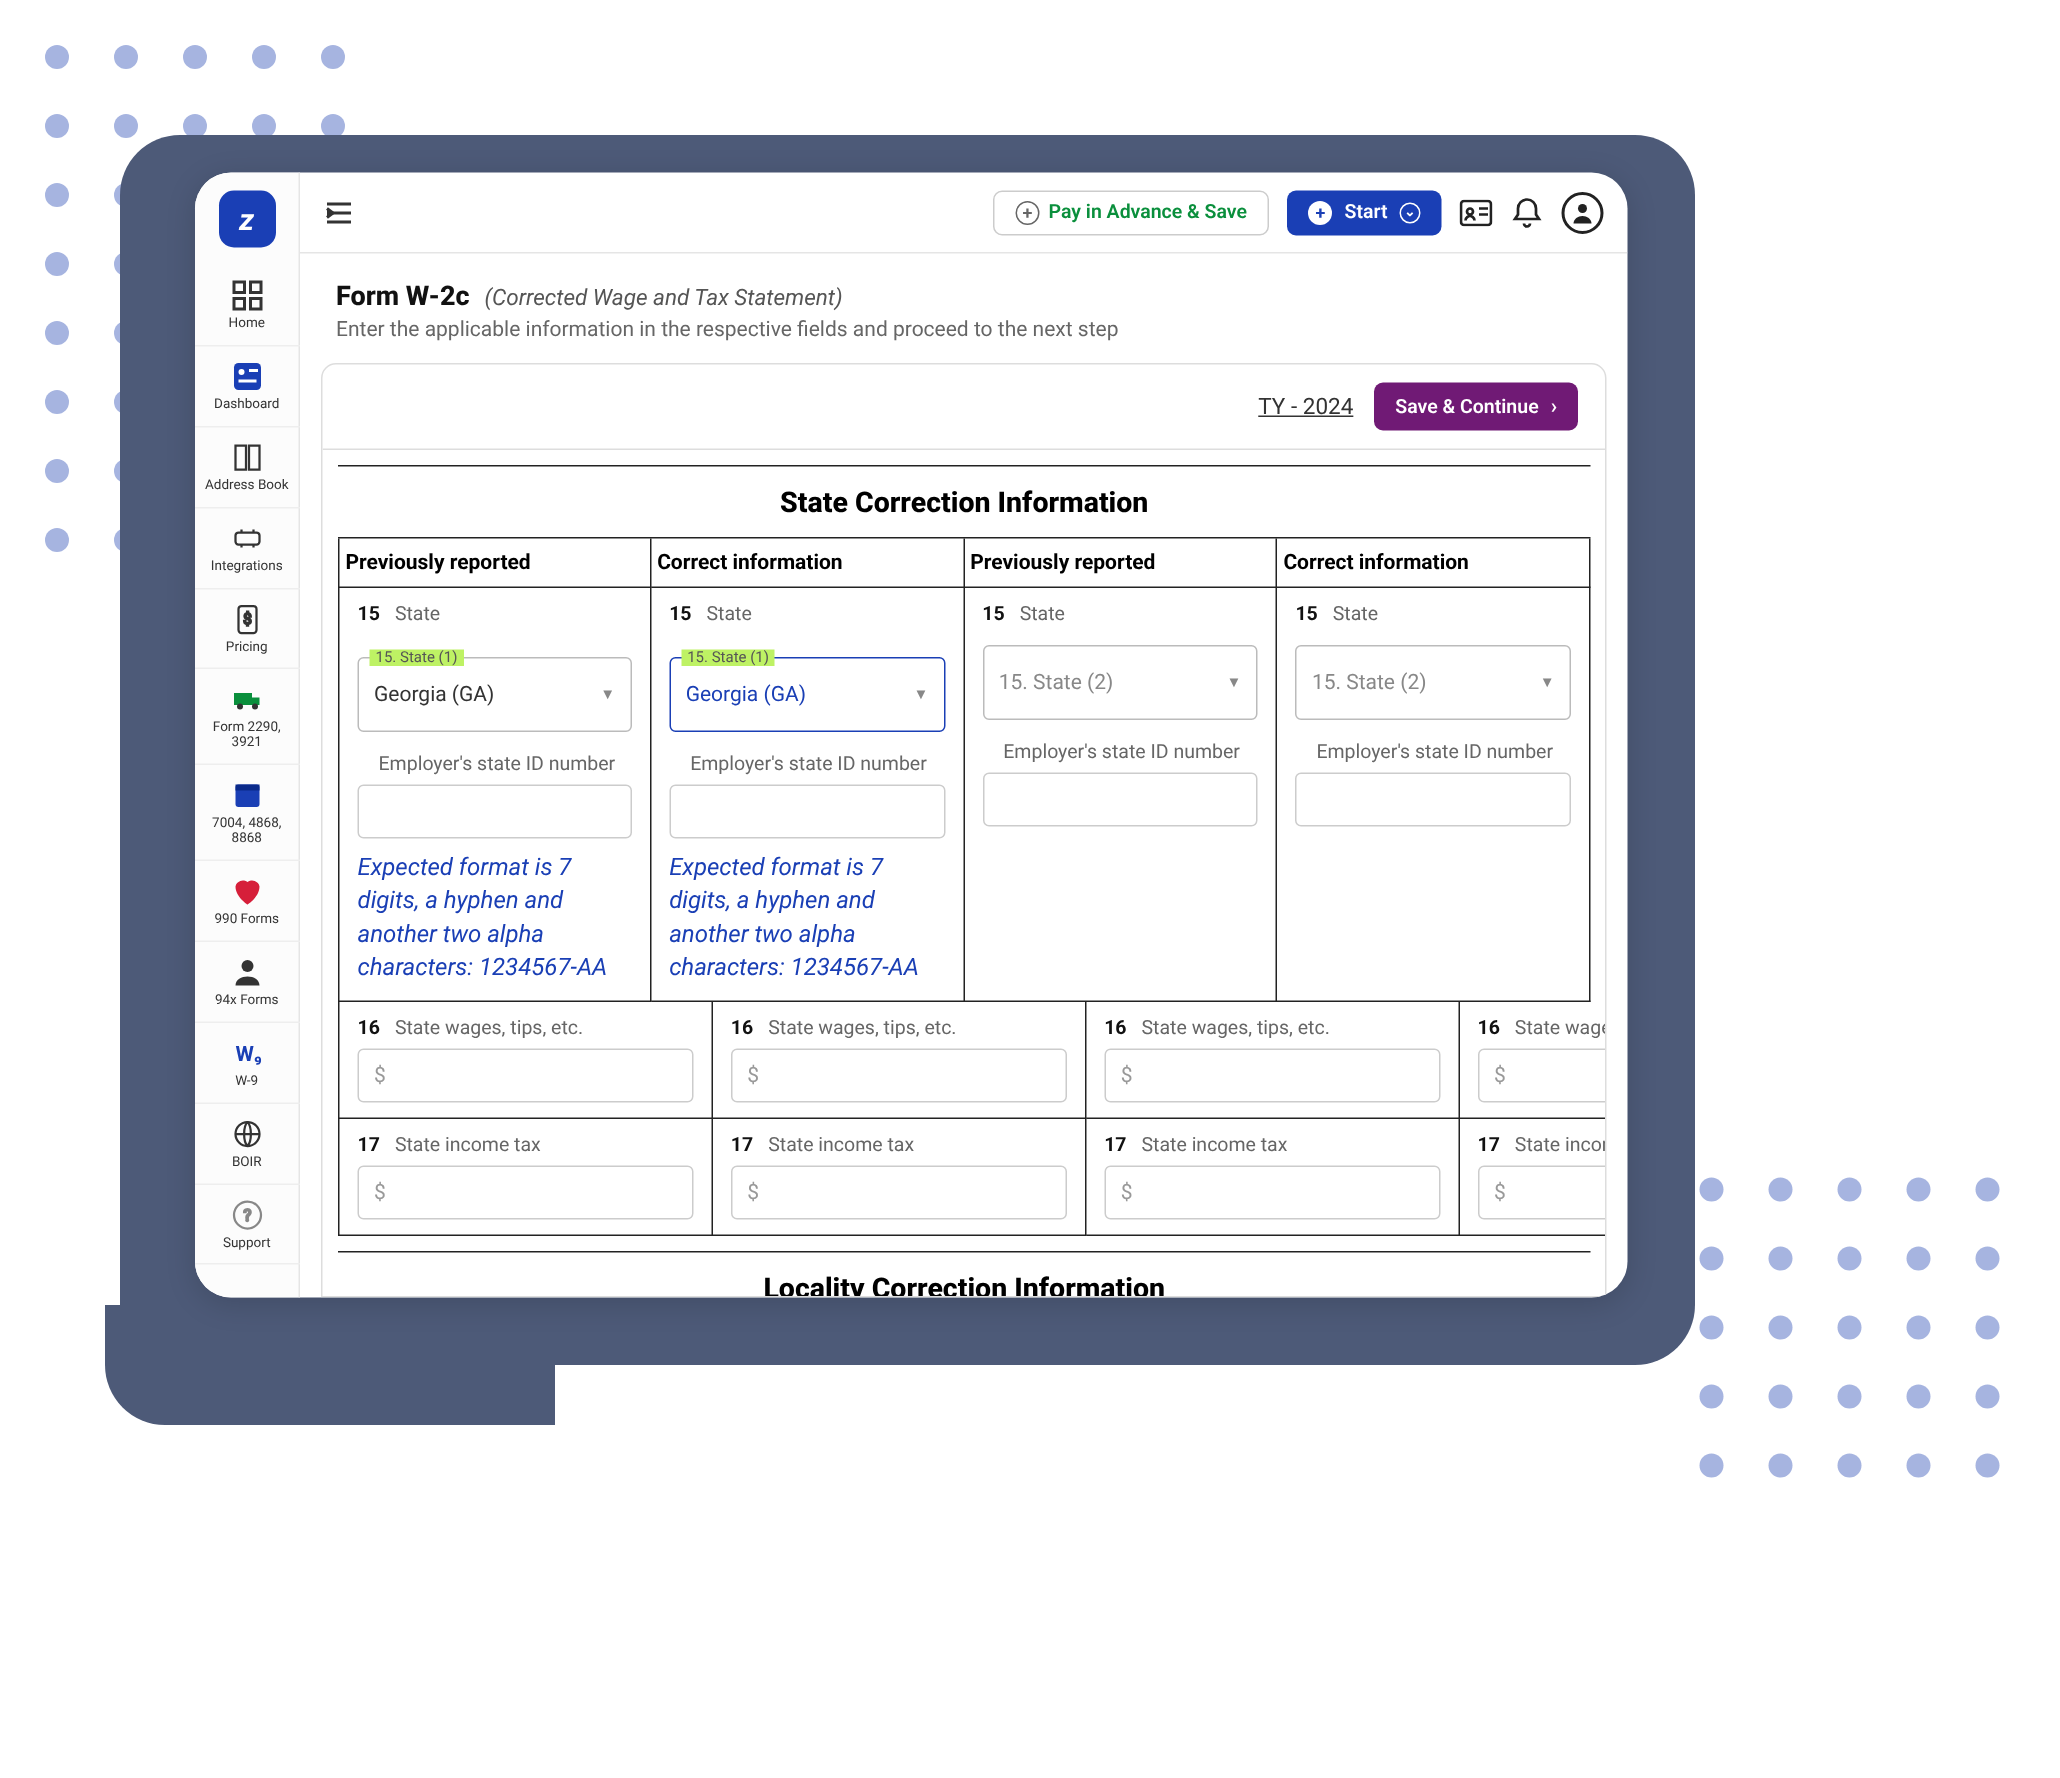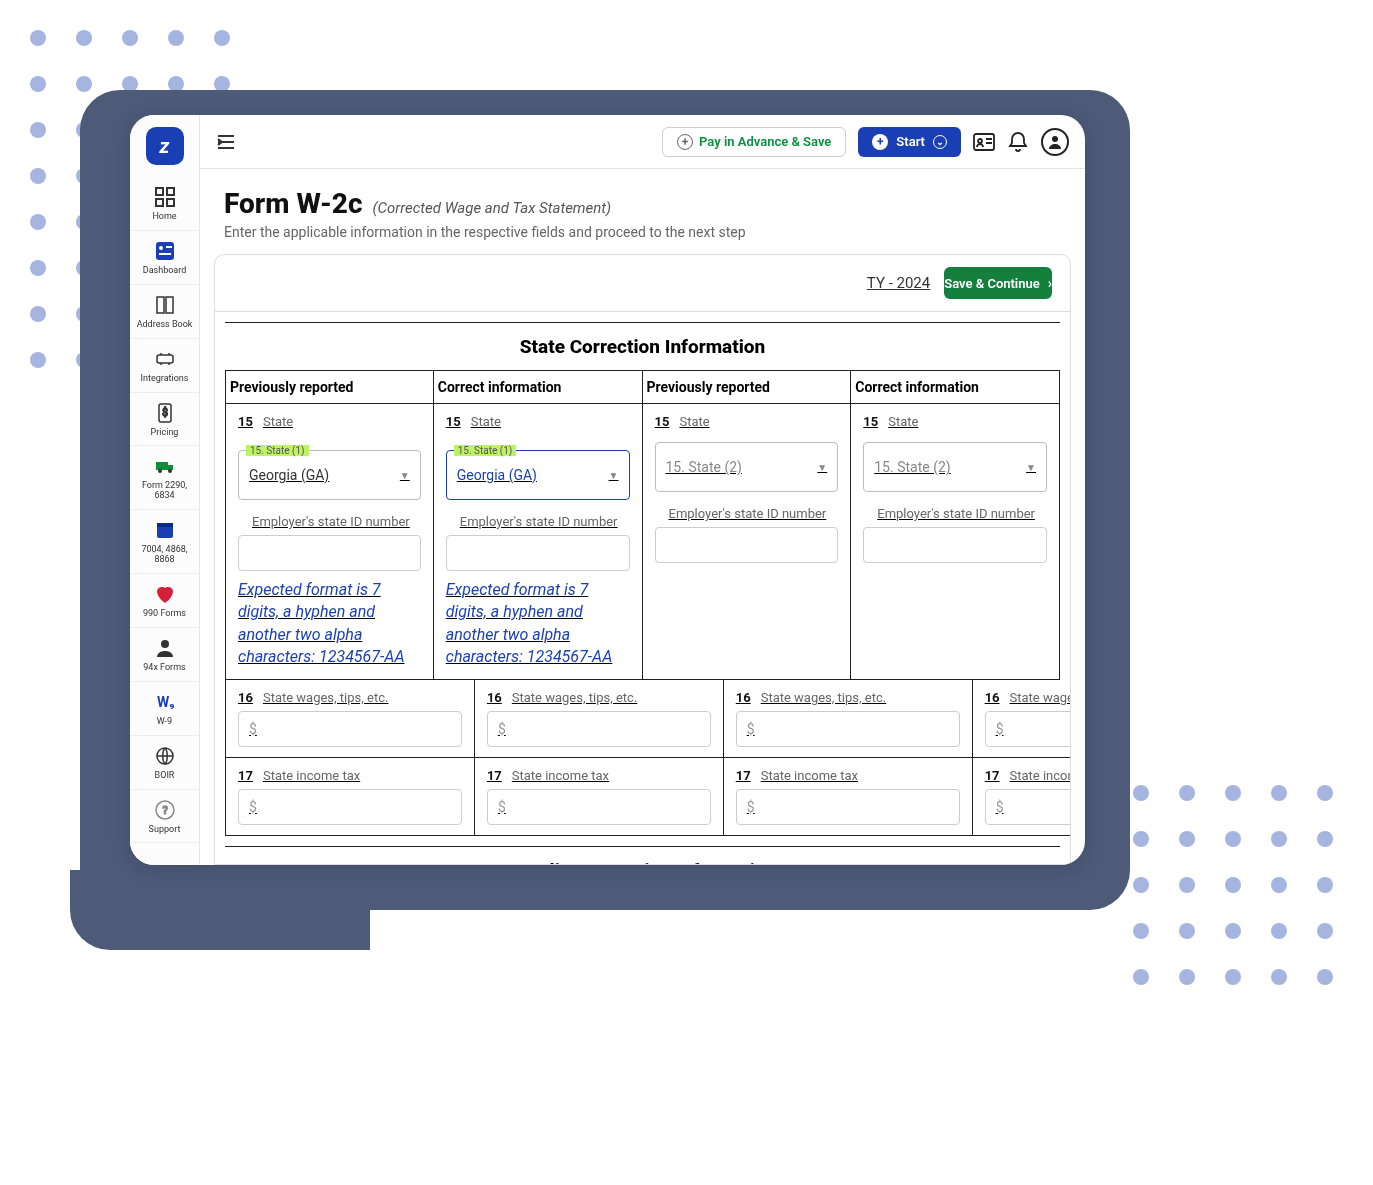--- a/index.html
+++ b/index.html
@@ -34,37 +34,37 @@
   .pay-btn { border: 1px solid #ccc; border-radius: 6px; padding: 6px 14px; font-size: 13px; color: #0a8f3c; font-weight: 600; display: flex; align-items: center; gap: 6px; cursor: pointer; background: #fff; }
   .pay-btn .plus { width: 16px; height: 16px; border: 1.5px solid #666; border-radius: 50%; display: inline-flex; align-items: center; justify-content: center; font-size: 12px; color: #666; }
   .start-btn { background: #1a3fb5; color: #fff; border-radius: 6px; padding: 7px 14px; font-size: 13px; font-weight: 600; display: flex; align-items: center; gap: 8px; cursor: pointer; border: none; }
   .start-btn .plus-c { width: 16px; height: 16px; background: #fff; color: #1a3fb5; border-radius: 50%; display: inline-flex; align-items: center; justify-content: center; font-size: 12px; font-weight: bold; }
   .start-btn .chev { width: 14px; height: 14px; border: 1.5px solid #fff; border-radius: 50%; display: inline-flex; align-items: center; justify-content: center; font-size: 9px; }
   .top-icon { width: 22px; height: 22px; color: #222; cursor: pointer; display: inline-flex; align-items: center; justify-content: center; font-size: 18px; }
   .avatar-circle { width: 28px; height: 28px; border: 2px solid #222; border-radius: 50%; display: flex; align-items: center; justify-content: center; font-size: 14px; cursor: pointer; }
 
   
   .page-head { padding: 18px 24px 14px; }
-  .page-head h1 { font-size: 28px; font-weight: 800; color: #111; display: inline; }
+  .page-head h1 { font-size: 18px; font-weight: 800; color: #111; display: inline; }
   .page-head .sub { font-size: 15px; font-style: italic; color: #555; margin-left: 6px; }
   .page-head p { font-size: 14px; color: #666; margin-top: 4px; }
 
   
   .panel { margin: 0 14px; border: 1px solid #ddd; border-radius: 10px 10px 0 0; overflow: hidden; flex: 1; display: flex; flex-direction: column; }
   .panel-top { padding: 12px 18px; display: flex; justify-content: flex-end; align-items: center; gap: 14px; border-bottom: 1px solid #ddd; }
   .ty { font-size: 15px; color: #333; text-decoration: underline; }
-  .save-cont { background: #15803d; color: #fff; border: none; border-radius: 6px; padding: 8px 0; font-size: 13px; font-weight: 600; display: flex; align-items: center; gap: 8px; cursor: pointer; }
+  .save-cont { background: #701a75; color: #fff; border: none; border-radius: 6px; padding: 8px 14px; font-size: 13px; font-weight: 600; display: flex; align-items: center; gap: 8px; cursor: pointer; }
   .save-cont .ar { font-size: 14px; }
 
   .form-scroll { overflow: auto; flex: 1; }
   .sect-title { text-align: center; font-size: 19px; font-weight: 800; padding: 12px 0; border: 1px solid #222; border-left: none; border-right: none; margin: 10px 10px 0; }
   .grid4 { display: grid; grid-template-columns: repeat(4, 1fr); margin: 0 10px; }
   .col-head { font-size: 14px; font-weight: 700; text-align: left; padding: 8px 4px; border: 1px solid #222; border-top: none; }
   .col-head + .col-head { border-left: none; }
-  .cell { border: 1px solid #222; border-top: none; padding: 10px 12px; font-size: 13px; text-decoration: underline; }
+  .cell { border: 1px solid #222; border-top: none; padding: 10px 12px; font-size: 13px; }
   .cell + .cell { border-left: none; }
   .cell .row-lab { display: flex; gap: 10px; margin-bottom: 6px; }
   .cell .row-lab .num { font-weight: 700; color: #111; }
   .cell .row-lab .txt { color: #666; }
   .fieldset-lab { font-size: 10px; color: #555; background: #bef264; position: relative; top: 7px; left: 8px; padding: 0 4px; display: inline-block; }
   .select { width: 100%; border: 1.5px solid #bbb; border-radius: 4px; padding: 16px 10px; font-size: 14px; color: #333; display: flex; justify-content: space-between; align-items: center; cursor: pointer; background: #fff; }
   .select.active { border-color: #1a3fb5; color: #1a3fb5; }
   .select .caret { font-size: 10px; color: #888; }
   .sub-lab { color: #666; font-size: 13px; margin: 14px 0 6px 14px; }
   .input { width: 100%; border: 1.5px solid #ccc; border-radius: 4px; padding: 8px 10px; font-size: 14px; height: 36px; }
@@ -199,21 +199,21 @@
       <span class="label">Pricing</span>
     </div>
 
     <div class="nav-item">
       <svg class="icon" viewBox="0 0 24 24" fill="#0a8f3c">
           <rect x="3" y="8" width="12" height="8"></rect>
           <rect x="15" y="11" width="5" height="5"></rect>
           <circle cx="7" cy="17" r="2" fill="#333"></circle>
           <circle cx="17" cy="17" r="2" fill="#333"></circle>
         </svg>
-      <span class="label">Form 2290, 6834</span>
+      <span class="label">Form 2290, 3921</span>
     </div>
 
     <div class="nav-item">
       <svg class="icon" viewBox="0 0 24 24" fill="#1a3fb5">
           <rect x="4" y="5" width="16" height="15" rx="2"></rect>
           <rect x="4" y="5" width="16" height="4" fill="#0a2a8a"></rect>
         </svg>
       <span class="label">7004, 4868, 8868</span>
     </div>
 

